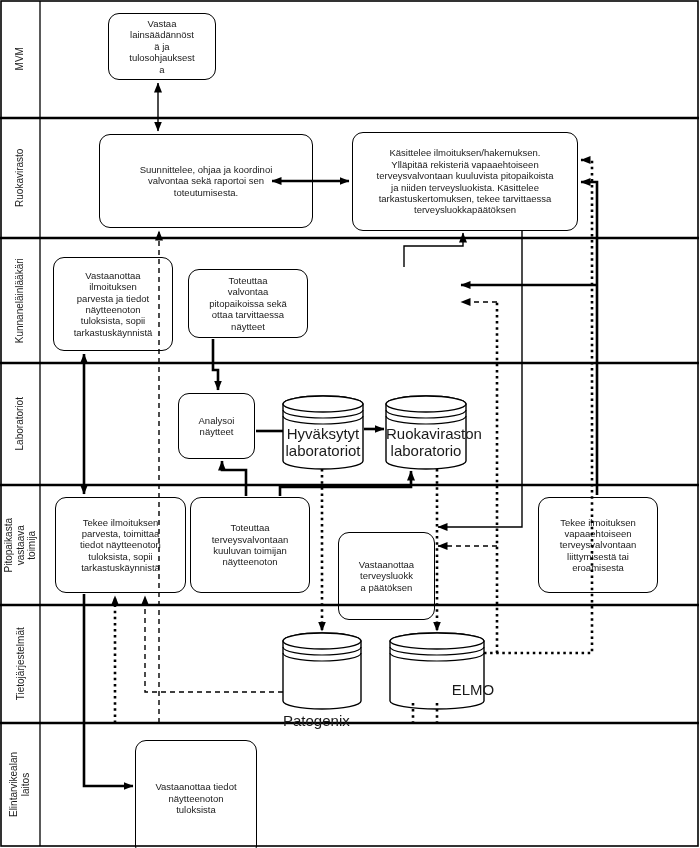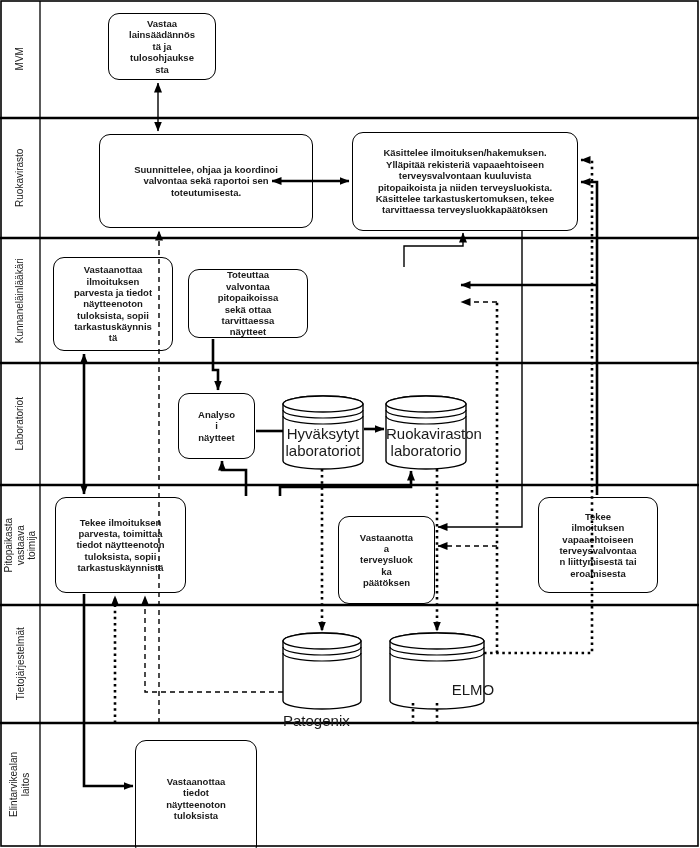--- a/index.html
+++ b/index.html
@@ -1,21 +1,21 @@
 <!DOCTYPE html>
 <html><head>
 <meta charset="utf-8">
 <style>
   html,body{margin:0;padding:0;background:#fff;}
   #canvas{position:relative;width:700px;height:848px;background:#ffffff;
           font-family:"Liberation Sans",sans-serif;color:#1a1a1a;overflow:hidden;}
   .node{position:absolute;background:#ffffff;border:1.4px solid #000;border-radius:11px;
         display:flex;align-items:center;justify-content:center;text-align:center;
         font-size:9.5px;line-height:1.2;padding:19px;box-sizing:border-box;z-index:1;
-        overflow-wrap:anywhere;font-weight:bold;}
+        overflow-wrap:anywhere;}
   .lane-label-wrap{position:absolute;left:0;width:40px;display:flex;align-items:center;
         justify-content:center;z-index:1;}
   .lane-label{transform:rotate(-90deg);font-size:10px;text-align:center;line-height:1.15;}
   .cyl-label{position:absolute;z-index:3;font-size:15px;line-height:1.15;text-align:center;}
   svg#overlay{position:absolute;left:0;top:0;z-index:2;pointer-events:none;}
   .frame{fill:none;stroke:#000;stroke-width:1.6;}
   .laneline{stroke:#000;stroke-width:2.4;}
   .collinet{stroke:#000;stroke-width:1.3;}
   .cyl{fill:#ffffff;stroke:#000;stroke-width:1.4;}
   .cyl-arc{fill:none;stroke:#000;stroke-width:1.2;}
@@ -66,21 +66,24 @@
     </div>
   <div class="node" style="left:188px;top:269px;width:120px;height:69px;">
       <span>Toteuttaa valvontaa pitopaikoissa sekä ottaa tarvittaessa näytteet</span>
     </div>
   <div class="node" style="left:178px;top:393px;width:77px;height:66px;">
       <span>Analysoi näytteet</span>
     </div>
   <div class="node" style="left:55px;top:497px;width:131px;height:96px;">
       <span>Tekee ilmoituksen parvesta, toimittaa tiedot näytteenoton tuloksista, sopii tarkastuskäynnistä</span>
     </div>
-  <div class="node" style="left:338px;top:516px;width:97px;height:88px;">
+  <div class="node" style="left:190px;top:497px;width:120px;height:96px;">
+      <span>Toteuttaa terveysvalvontaan kuuluvan toimijan näytteenoton</span>
+    </div>
+  <div class="node" style="left:338px;top:532px;width:97px;height:88px;">
       <span>Vastaanottaa terveysluokka päätöksen</span>
     </div>
   <div class="node" style="left:538px;top:497px;width:120px;height:96px;">
       <span>Tekee ilmoituksen vapaaehtoiseen terveysvalvontaan liittymisestä tai eroamisesta</span>
     </div>
   <div class="node" style="left:135px;top:740px;width:122px;height:117px;">
       <span>Vastaanottaa tiedot näytteenoton tuloksista</span>
     </div>
 
   <div class="cyl-label" style="left:283px;top:425px;width:80px;">Hyväksytyt laboratoriot</div>

